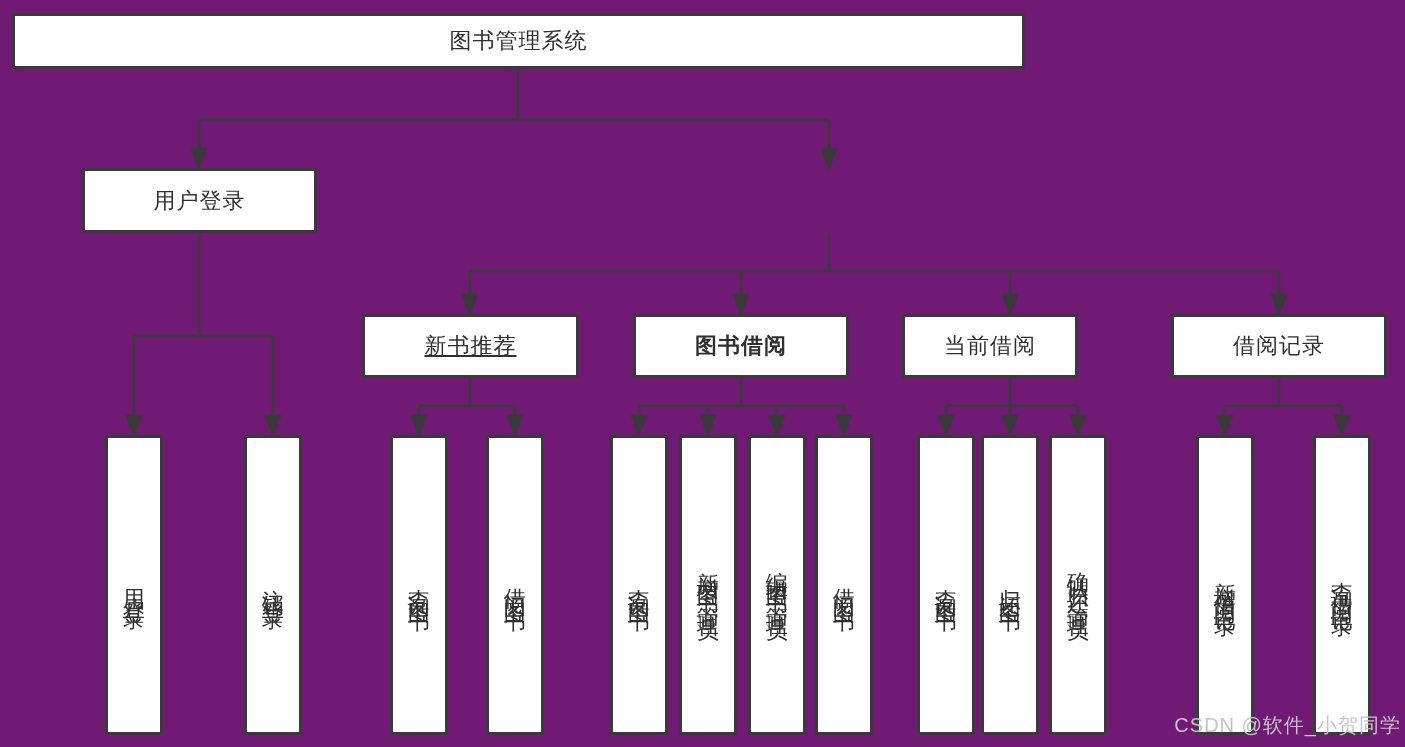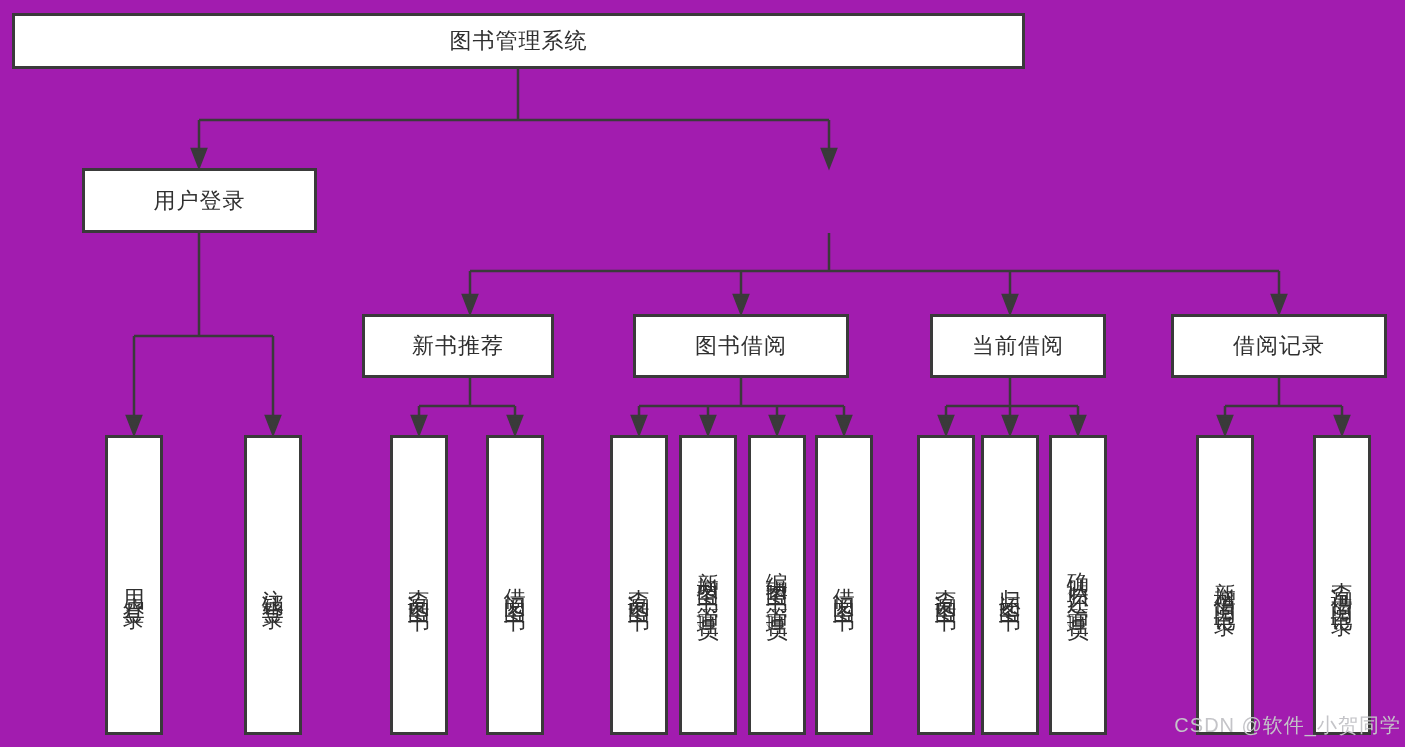--- a/index.html
+++ b/index.html
@@ -11,21 +11,21 @@
     width: 1405px;
     height: 747px;
     overflow: hidden;
     font-family: "Liberation Sans", "DejaVu Sans", sans-serif;
     color: #2f2f2f;
   }
   .canvas {
     position: relative;
     width: 1405px;
     height: 747px;
-    background: #a21caf;
+    background: #701a75;
   }
   .connectors {
     position: absolute;
     left: 0;
     top: 0;
     width: 1405px;
     height: 747px;
   }
   .box {
     position: absolute;
@@ -38,23 +38,23 @@
   }
   .hlabel {
     font-size: 22px;
     letter-spacing: 1px;
     white-space: nowrap;
   }
   .root-box   { left: 12px;   top: 13px;  width: 1013px; height: 56px; }
   .l2-user    { left: 82px;   top: 168px; width: 235px;  height: 65px; }
   .l2-book    { left: 711px;  top: 168px; width: 237px;  height: 65px; }
   .r3         { top: 314px; height: 64px; }
-  .r3-recommend { left: 362px;  width: 192px; }
-  .r3-borrow    { left: 633px;  width: 216px; }
-  .r3-current   { left: 930px;  width: 176px; }
+  .r3-recommend { left: 362px;  width: 217px; text-decoration: underline; }
+  .r3-borrow    { left: 633px;  width: 216px; font-weight: bold; }
+  .r3-current   { left: 902px;  width: 176px; }
   .r3-records   { left: 1171px; width: 216px; }
   .leaf {
     top: 435px;
     width: 58px;
     height: 300px;
   }
   .leaf .vlabel {
     writing-mode: vertical-rl;
     font-size: 22px;
     letter-spacing: 7px;

